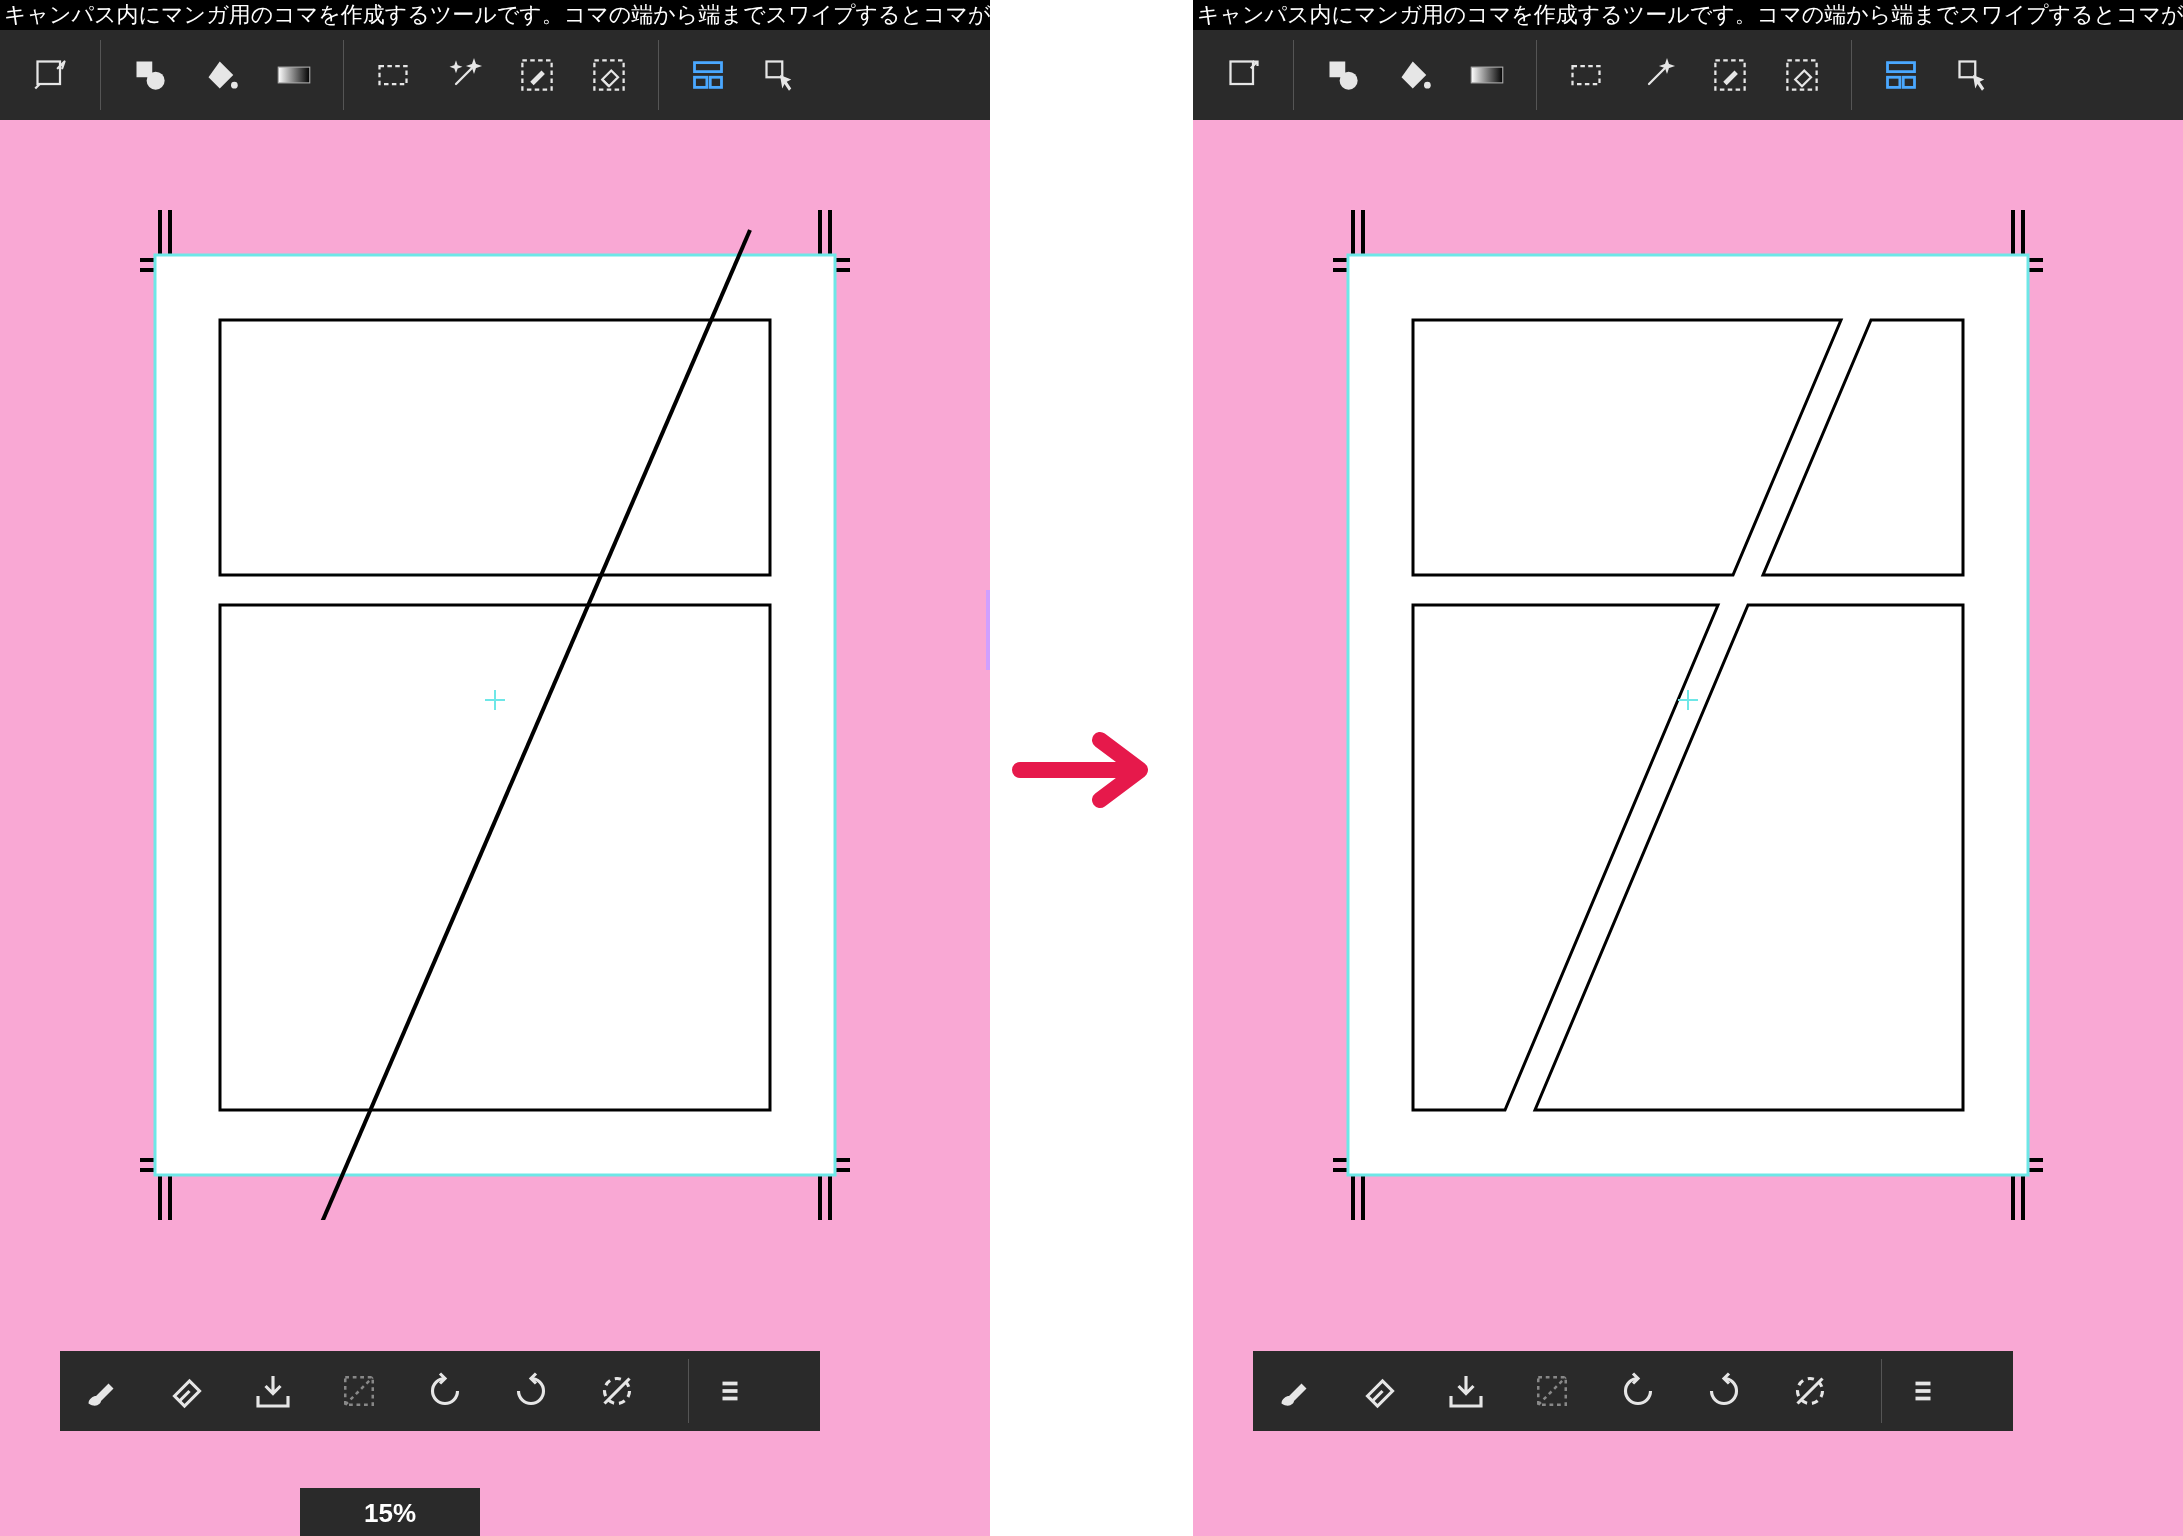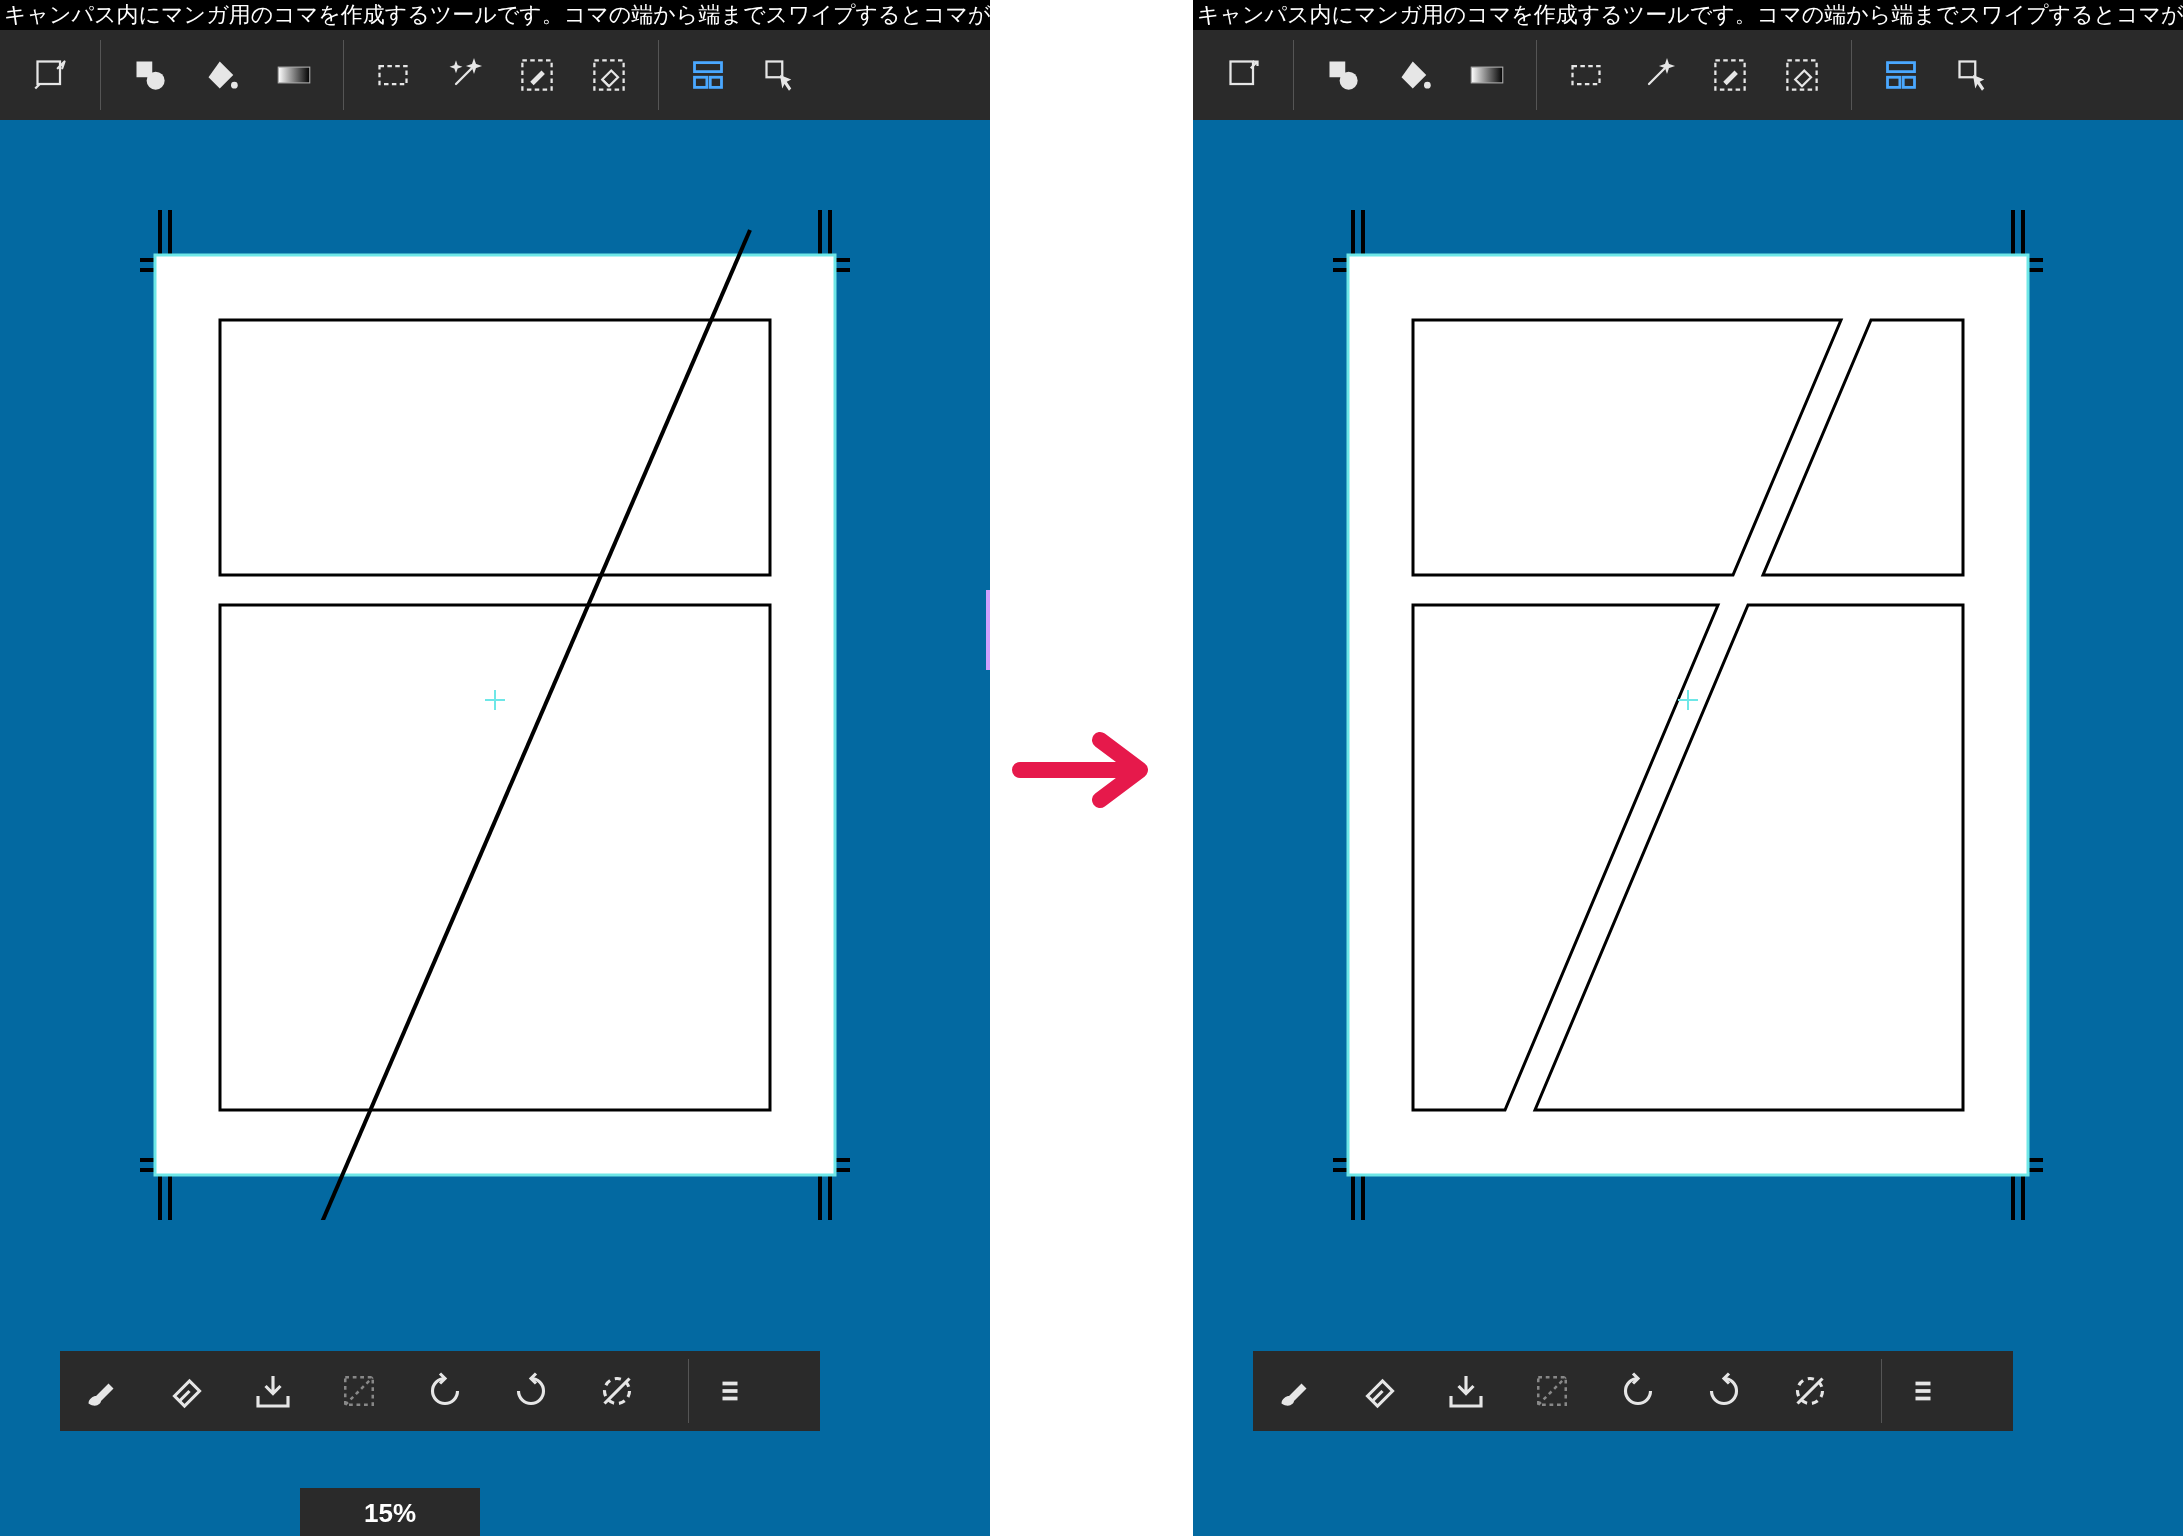--- a/index.html
+++ b/index.html
@@ -75,21 +75,21 @@
     cursor: pointer;
   }
   .tb-btn.active { color: #4aa8ff; }
   .tb-btn svg { width: 36px; height: 36px; }
 
   
   .canvas-wrap {
     position: absolute;
     top: 120px; left: 0; right: 0;
     bottom: 0;
-    background: #0369a1;
+    background: #f9a8d4;
   }
   .canvas-svg {
     position: absolute;
     top: 90px;
     left: 140px;
     width: 710px;
     height: 1010px;
   }
 
   

